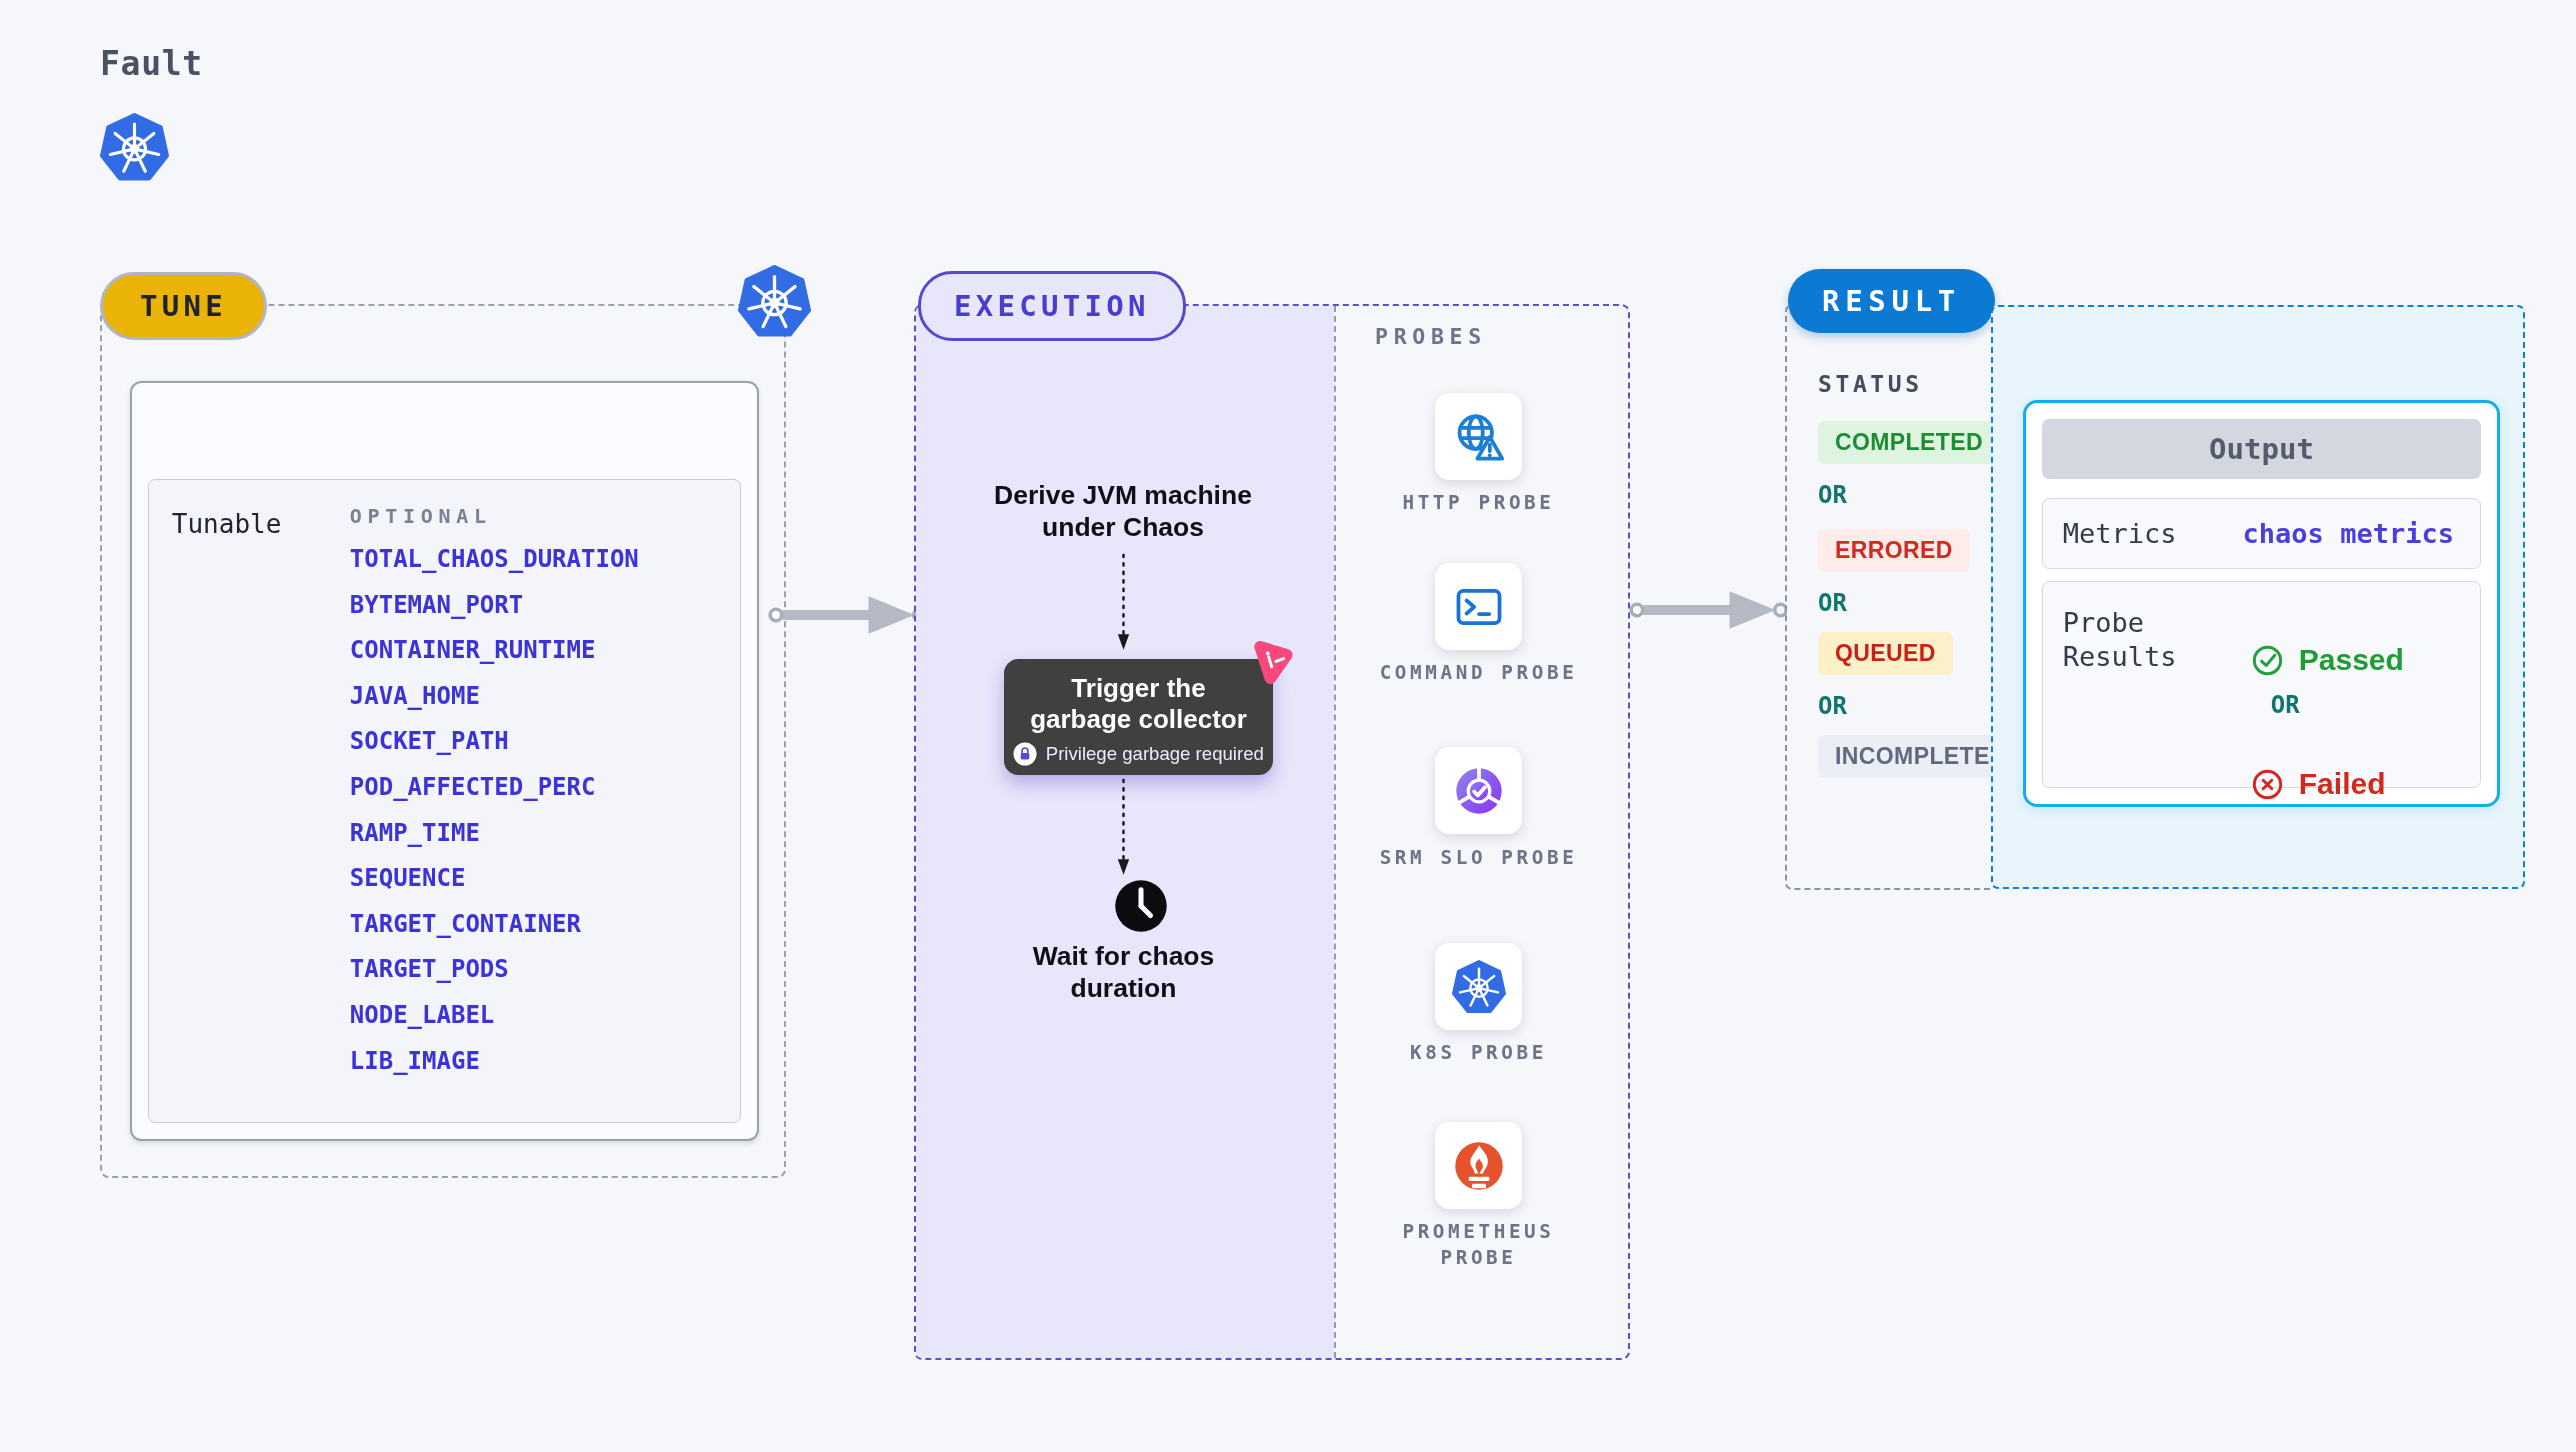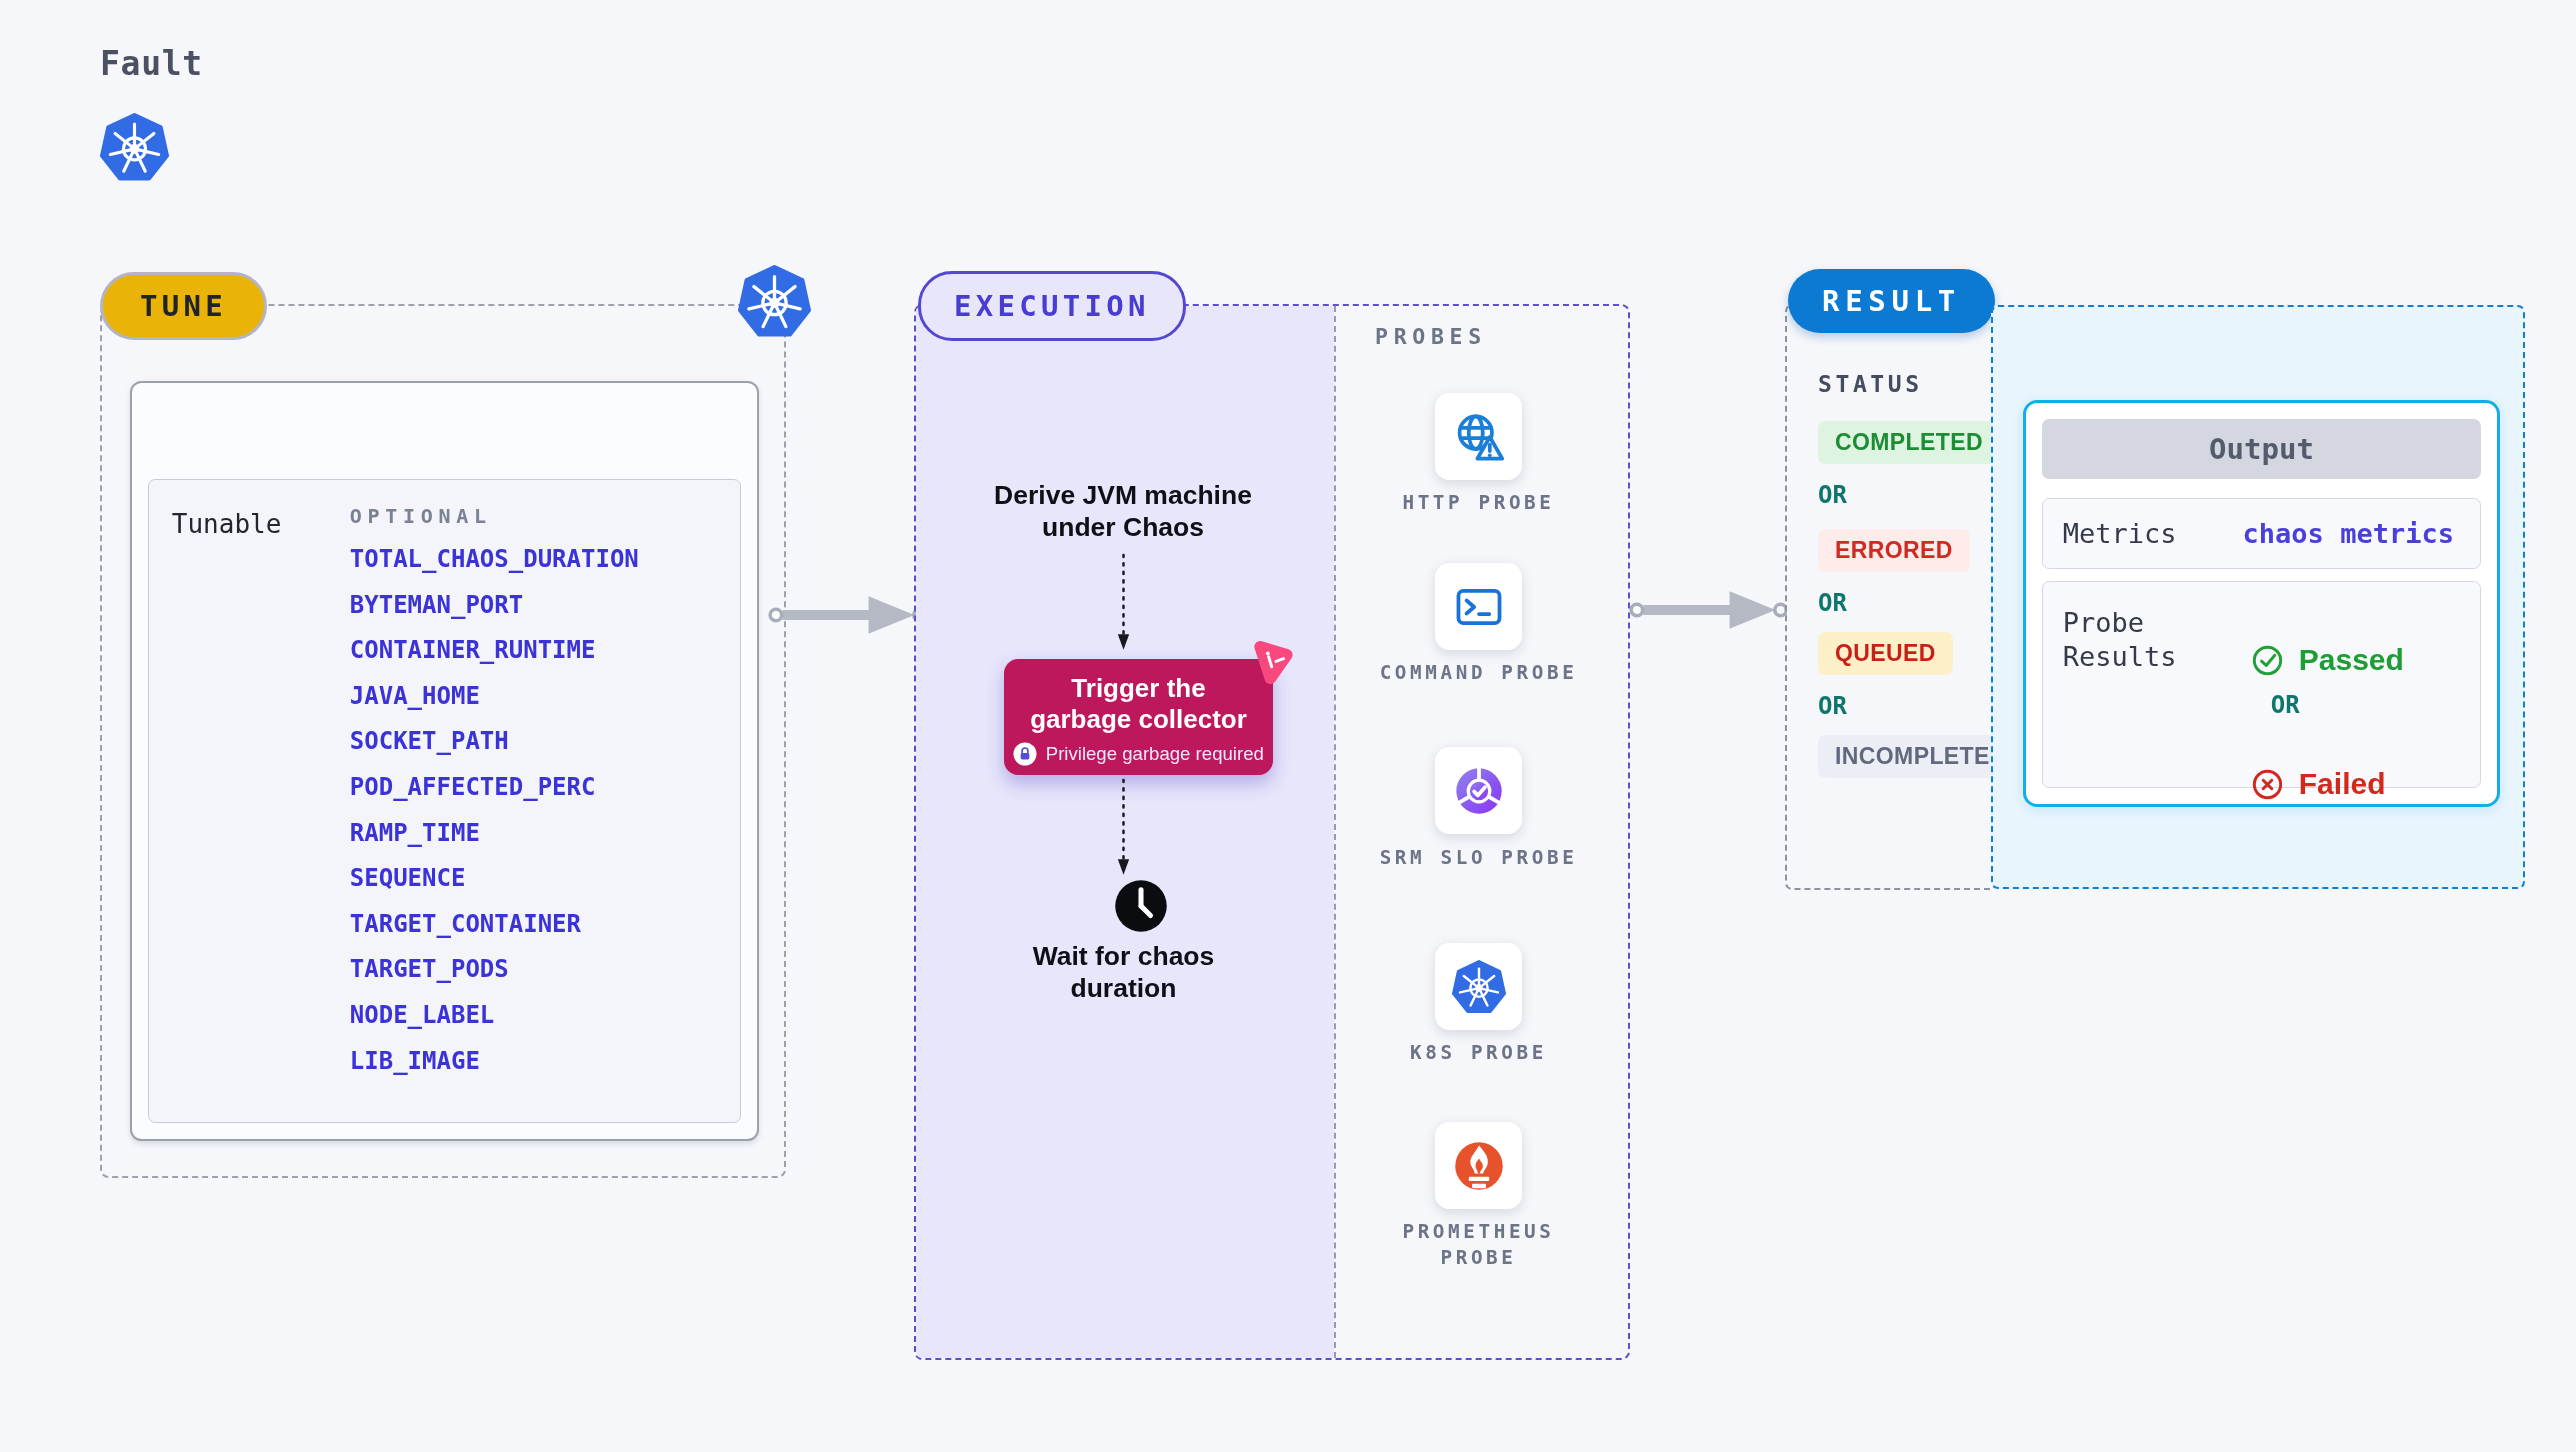--- a/index.html
+++ b/index.html
@@ -31,21 +31,21 @@
 
   
   .flow-arrow{pointer-events:none;}
 
   
   .exec-outer{left:914px;top:304px;width:712px;height:1052px;border:2.9px dashed #5a50cf;border-radius:8.6px;}
   .exec-fill{position:absolute;left:0;top:0;bottom:0;width:418px;background:#e8e6fb;border-radius:5.7px 0 0 5.7px;}
   .exec-separator{position:absolute;left:418px;top:0;bottom:0;width:0;border-left:2.1px dashed #989caa;}
   .exec-pill{left:918px;top:271px;height:64px;padding:0 33px;background:#e8e6fb;border:3.6px solid #5449ce;font-size:29px;letter-spacing:4.3px;color:#483cd2;}
   .derive-label{left:958px;top:479px;width:330px;text-align:center;font:700 26.5px/32px var(--sans);color:#0e1016;}
-  .trigger-node{left:1004px;top:659px;width:269px;height:116px;background:#be185d;border-radius:14.3px;box-shadow:0 8.6px 18.6px rgba(70,60,190,.32);}
+  .trigger-node{left:1004px;top:659px;width:269px;height:116px;background:#404040;border-radius:14.3px;box-shadow:0 8.6px 18.6px rgba(70,60,190,.32);}
   .trigger-title{margin:14.3px 20px 0;font:700 26px/31px var(--sans);color:#ffffff;text-align:center;}
   .privilege-row{display:flex;align-items:center;justify-content:center;gap:8.6px;margin-top:6.4px;}
   .privilege-text{font:400 18.6px var(--sans);color:#eceaff;}
   .litmus-badge{left:1246px;top:636px;width:49px;height:49px;transform:rotate(-6deg);}
   .clock-wrap{left:1113px;top:878px;width:56px;height:56px;}
   .wait-label{left:1016px;top:940px;width:215px;text-align:center;font:700 26.5px/32px var(--sans);color:#0e1016;}
 
   .probes-label{left:1375px;top:324px;font:700 21.5px var(--mono);letter-spacing:5.7px;color:#6d7488;}
   .probe-card{left:1435px;width:87px;height:87px;background:#ffffff;border-radius:14.3px;box-shadow:0 3.6px 11.5px rgba(90,100,130,.20);display:flex;align-items:center;justify-content:center;}
   .probe-label{left:1371px;width:215px;text-align:center;font:700 19.3px/26px var(--mono);letter-spacing:3.6px;color:#6d7488;}

